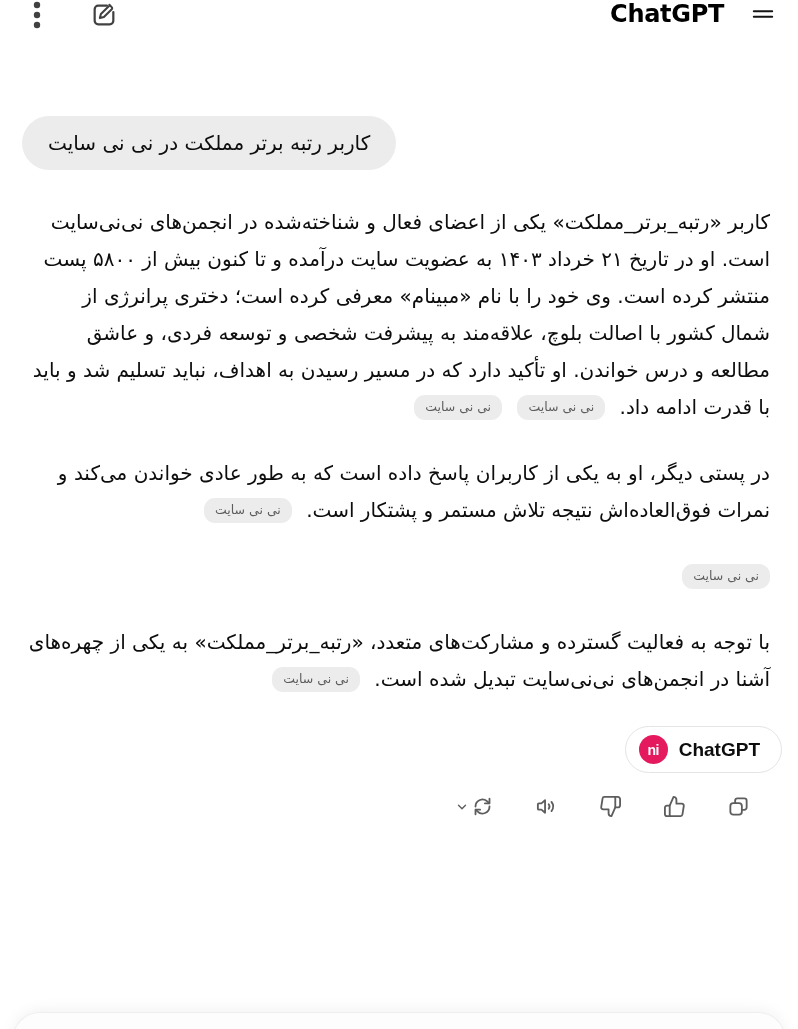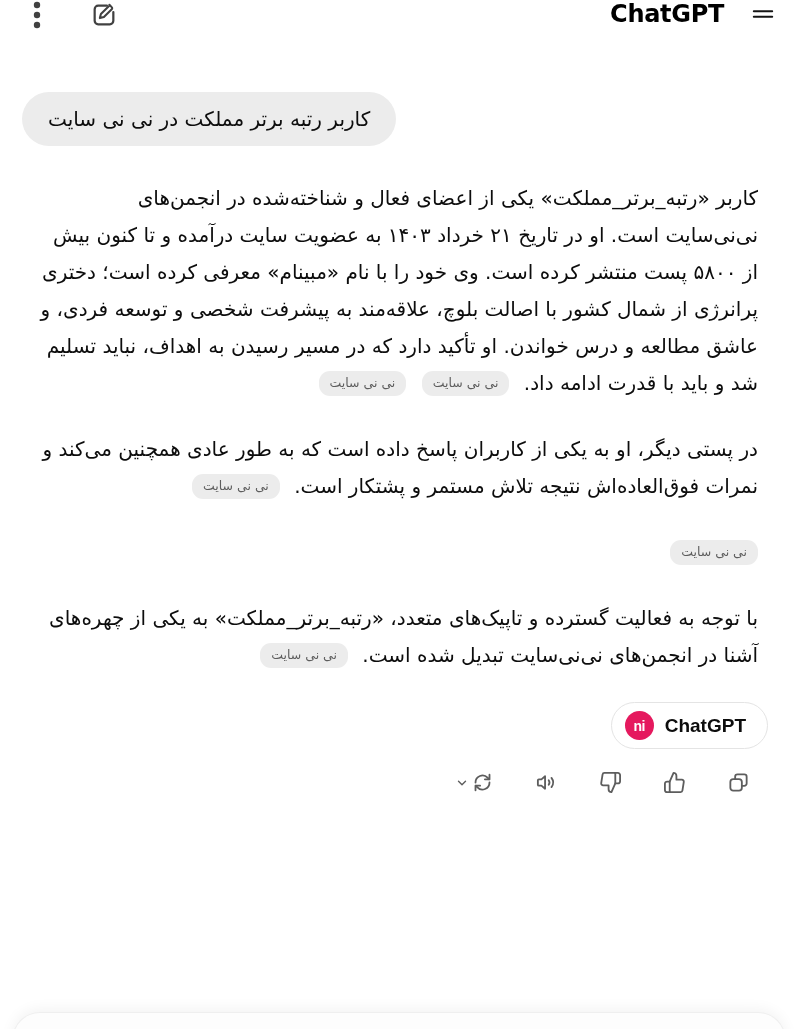--- a/index.html
+++ b/index.html
@@ -13,37 +13,37 @@
               background:none; border:none; padding:0; }
   .icon-btn svg { display:block; }
   .hdr-spacer { flex:1; }
   .app-title { font-size:24px; font-weight:bold; letter-spacing:-0.3px; color:#000; }
   .hdr-right { display:flex; align-items:center; gap:26px; }
 
   
   .user-row { padding:28px 22px 0 22px; }
   .user-bubble { display:inline-block; direction:rtl; background:#ececec;
                  border-radius:27px; padding:13px 26px; font-size:20px;
-                 line-height:28px; color:#0d0d0d; }
+                 line-height:28px; color:#0d0d0d;margin-top:24px; }
 
   
-  .assistant { direction:rtl; text-align:right; padding:0 40px; margin-top:34px;
+  .assistant { direction:rtl; text-align:right; padding:0 28px; margin-top:34px;
                font-size:20px; line-height:37px; color:#0d0d0d; }
   .assistant p { margin-bottom:29px; }
   .assistant p:last-child { margin-bottom:0; }
 
   .chip { display:inline-block; direction:rtl; background:#ececec; color:#5d5d5d;
           font-size:12.5px; line-height:1; padding:6px 11px; border-radius:11px;
           margin-right:8px; vertical-align:3px; white-space:nowrap; cursor:pointer; }
   .chip + .chip { margin-right:9px; }
   .chip-line { display:block; margin-top:6px; }
   .chip-line .chip { margin-right:0; }
 
   
-  .sources-row { display:flex; justify-content:flex-end; padding:0 30px; margin-top:28px; }
+  .sources-row { display:flex; justify-content:flex-end; padding:0 16px; margin-top:28px; }
   .sources-btn { display:flex; align-items:center; gap:11px; background:#fff;
                  border:1px solid #e4e4e4; border-radius:24px; padding:8px 21px 8px 13px;
                  cursor:pointer; }
   .ni-circle { width:29px; height:29px; border-radius:50%; background:#e5195e;
                color:#fff; font-size:14px; font-weight:bold; display:flex;
                align-items:center; justify-content:center; letter-spacing:-0.5px; }
   .sources-label { font-size:19px; font-weight:bold; color:#0d0d0d; }
 
   
   .toolbar { display:flex; justify-content:flex-end; align-items:center; gap:41px;
@@ -95,30 +95,30 @@
 <div class="assistant">
 
   <p>
     <span>کاربر «رتبه_برتر_مملکت» یکی از اعضای فعال و شناخته‌شده در انجمن‌های نی‌نی‌سایت است.  او در تاریخ ۲۱ خرداد ۱۴۰۳ به عضویت سایت درآمده و تا کنون بیش از ۵۸۰۰ پست منتشر کرده است.  وی خود را با نام «مبینام» معرفی کرده است؛ دختری پرانرژی از شمال کشور با اصالت بلوچ، علاقه‌مند به پیشرفت شخصی و توسعه فردی، و عاشق مطالعه و درس خواندن.  او تأکید دارد که در مسیر رسیدن به اهداف، نباید تسلیم شد و باید با قدرت ادامه داد.</span>
     <span class="chip">نی نی سایت</span>
     <span class="chip">نی نی سایت</span>
   </p>
 
 
   <p>
-    <span>در پستی دیگر، او به یکی از کاربران پاسخ داده است که به طور عادی همچنین می‌کند و نمرات فوق‌العاده‌اش نتیجه تلاش مستمر و پشتکار است.</span>
+    <span>در پستی دیگر، او به یکی از کاربران پاسخ داده است که به طور عادی خواندن می‌کند و نمرات فوق‌العاده‌اش نتیجه تلاش مستمر و پشتکار است.</span>
     <span class="chip">نی نی سایت</span>
   </p>
 
   <p>
     <span class="chip-line"><span class="chip">نی نی سایت</span></span>
   </p>
 
   <p>
-    <span>با توجه به فعالیت گسترده و تاپیک‌های متعدد، «رتبه_برتر_مملکت» به یکی از چهره‌های آشنا در انجمن‌های نی‌نی‌سایت تبدیل شده است.</span>
+    <span>با توجه به فعالیت گسترده و مشارکت‌های متعدد، «رتبه_برتر_مملکت» به یکی از چهره‌های آشنا در انجمن‌های نی‌نی‌سایت تبدیل شده است.</span>
     <span class="chip">نی نی سایت</span>
   </p>
 
 </div>
 
 <div class="sources-row">
   <button class="sources-btn">
     <span class="ni-circle">ni</span>
     <span class="sources-label">ChatGPT</span>
   </button>

